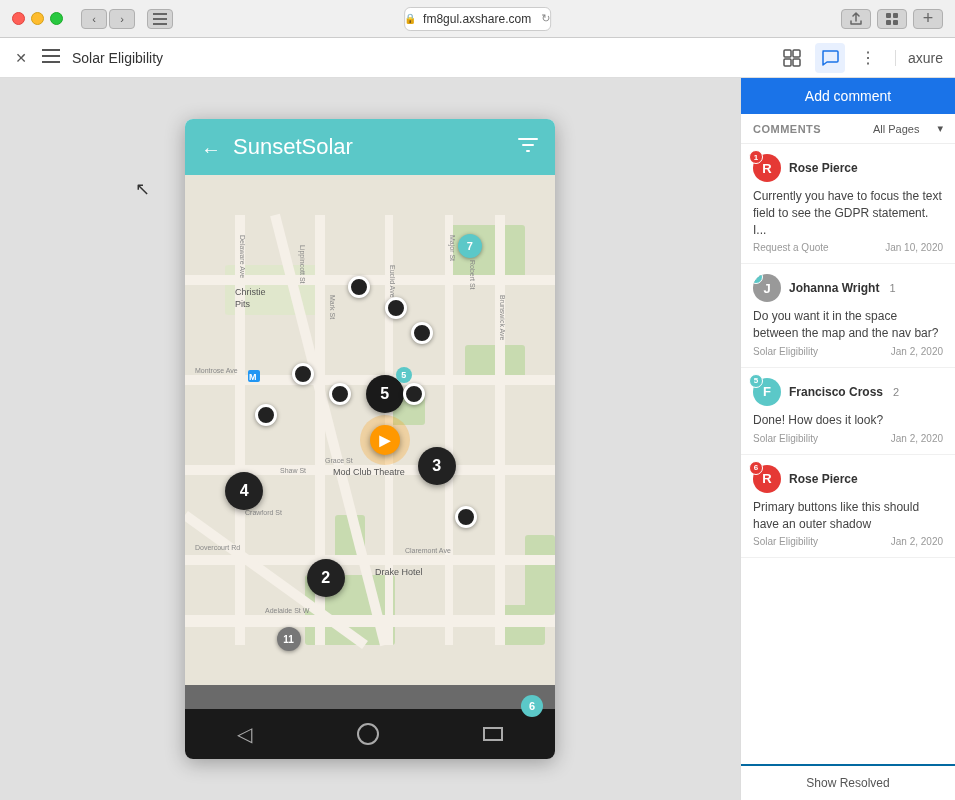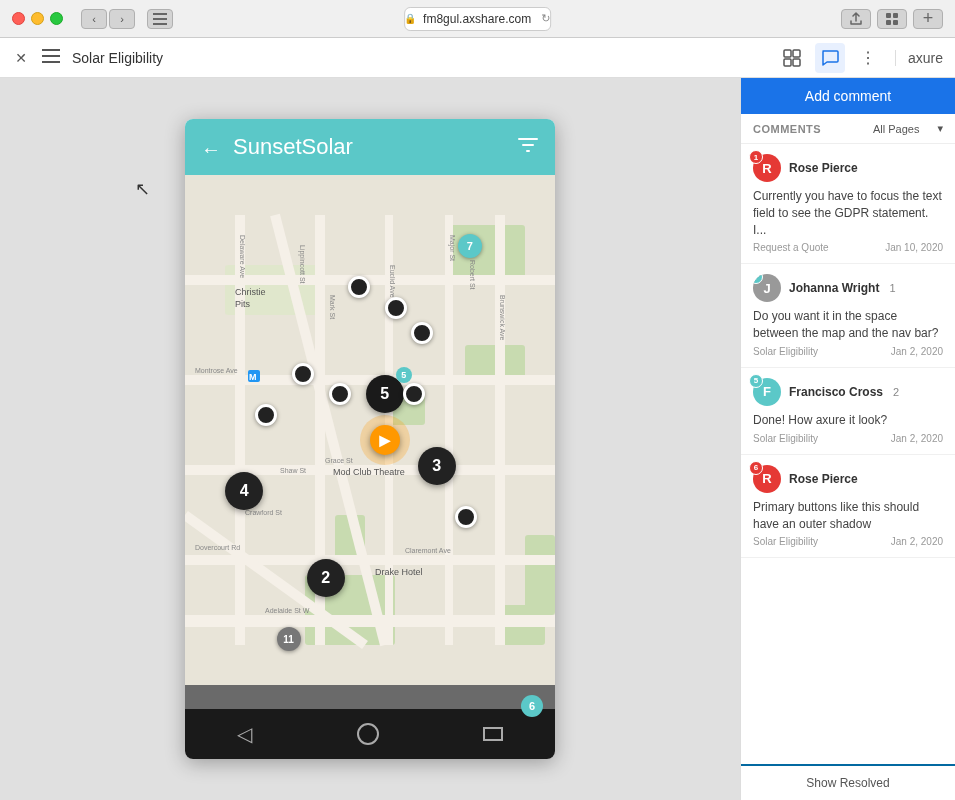--- a/index.html
+++ b/index.html
@@ -552,21 +552,21 @@
 
       <div class="comment-item">
         <div class="comment-user-row">
           <div class="comment-avatar" style="background:#5bc8c8;">
             <div class="avatar-badge" style="background:#5bc8c8; border:1.5px solid white;">5</div>
             F
           </div>
           <span class="comment-username">Francisco Cross</span>
           <span class="comment-count">2</span>
         </div>
-        <div class="comment-text">Done! How axure it look?</div>
+        <div class="comment-text">Done! How does it look?</div>
         <div class="comment-meta">
           <span>Solar Eligibility</span>
           <span>Jan 2, 2020</span>
         </div>
       </div>
 
       <div class="comment-item">
         <div class="comment-user-row">
           <div class="comment-avatar" style="background:#e53935;">
             <div class="avatar-badge" style="background:#e53935; border:1.5px solid white;">6</div>

